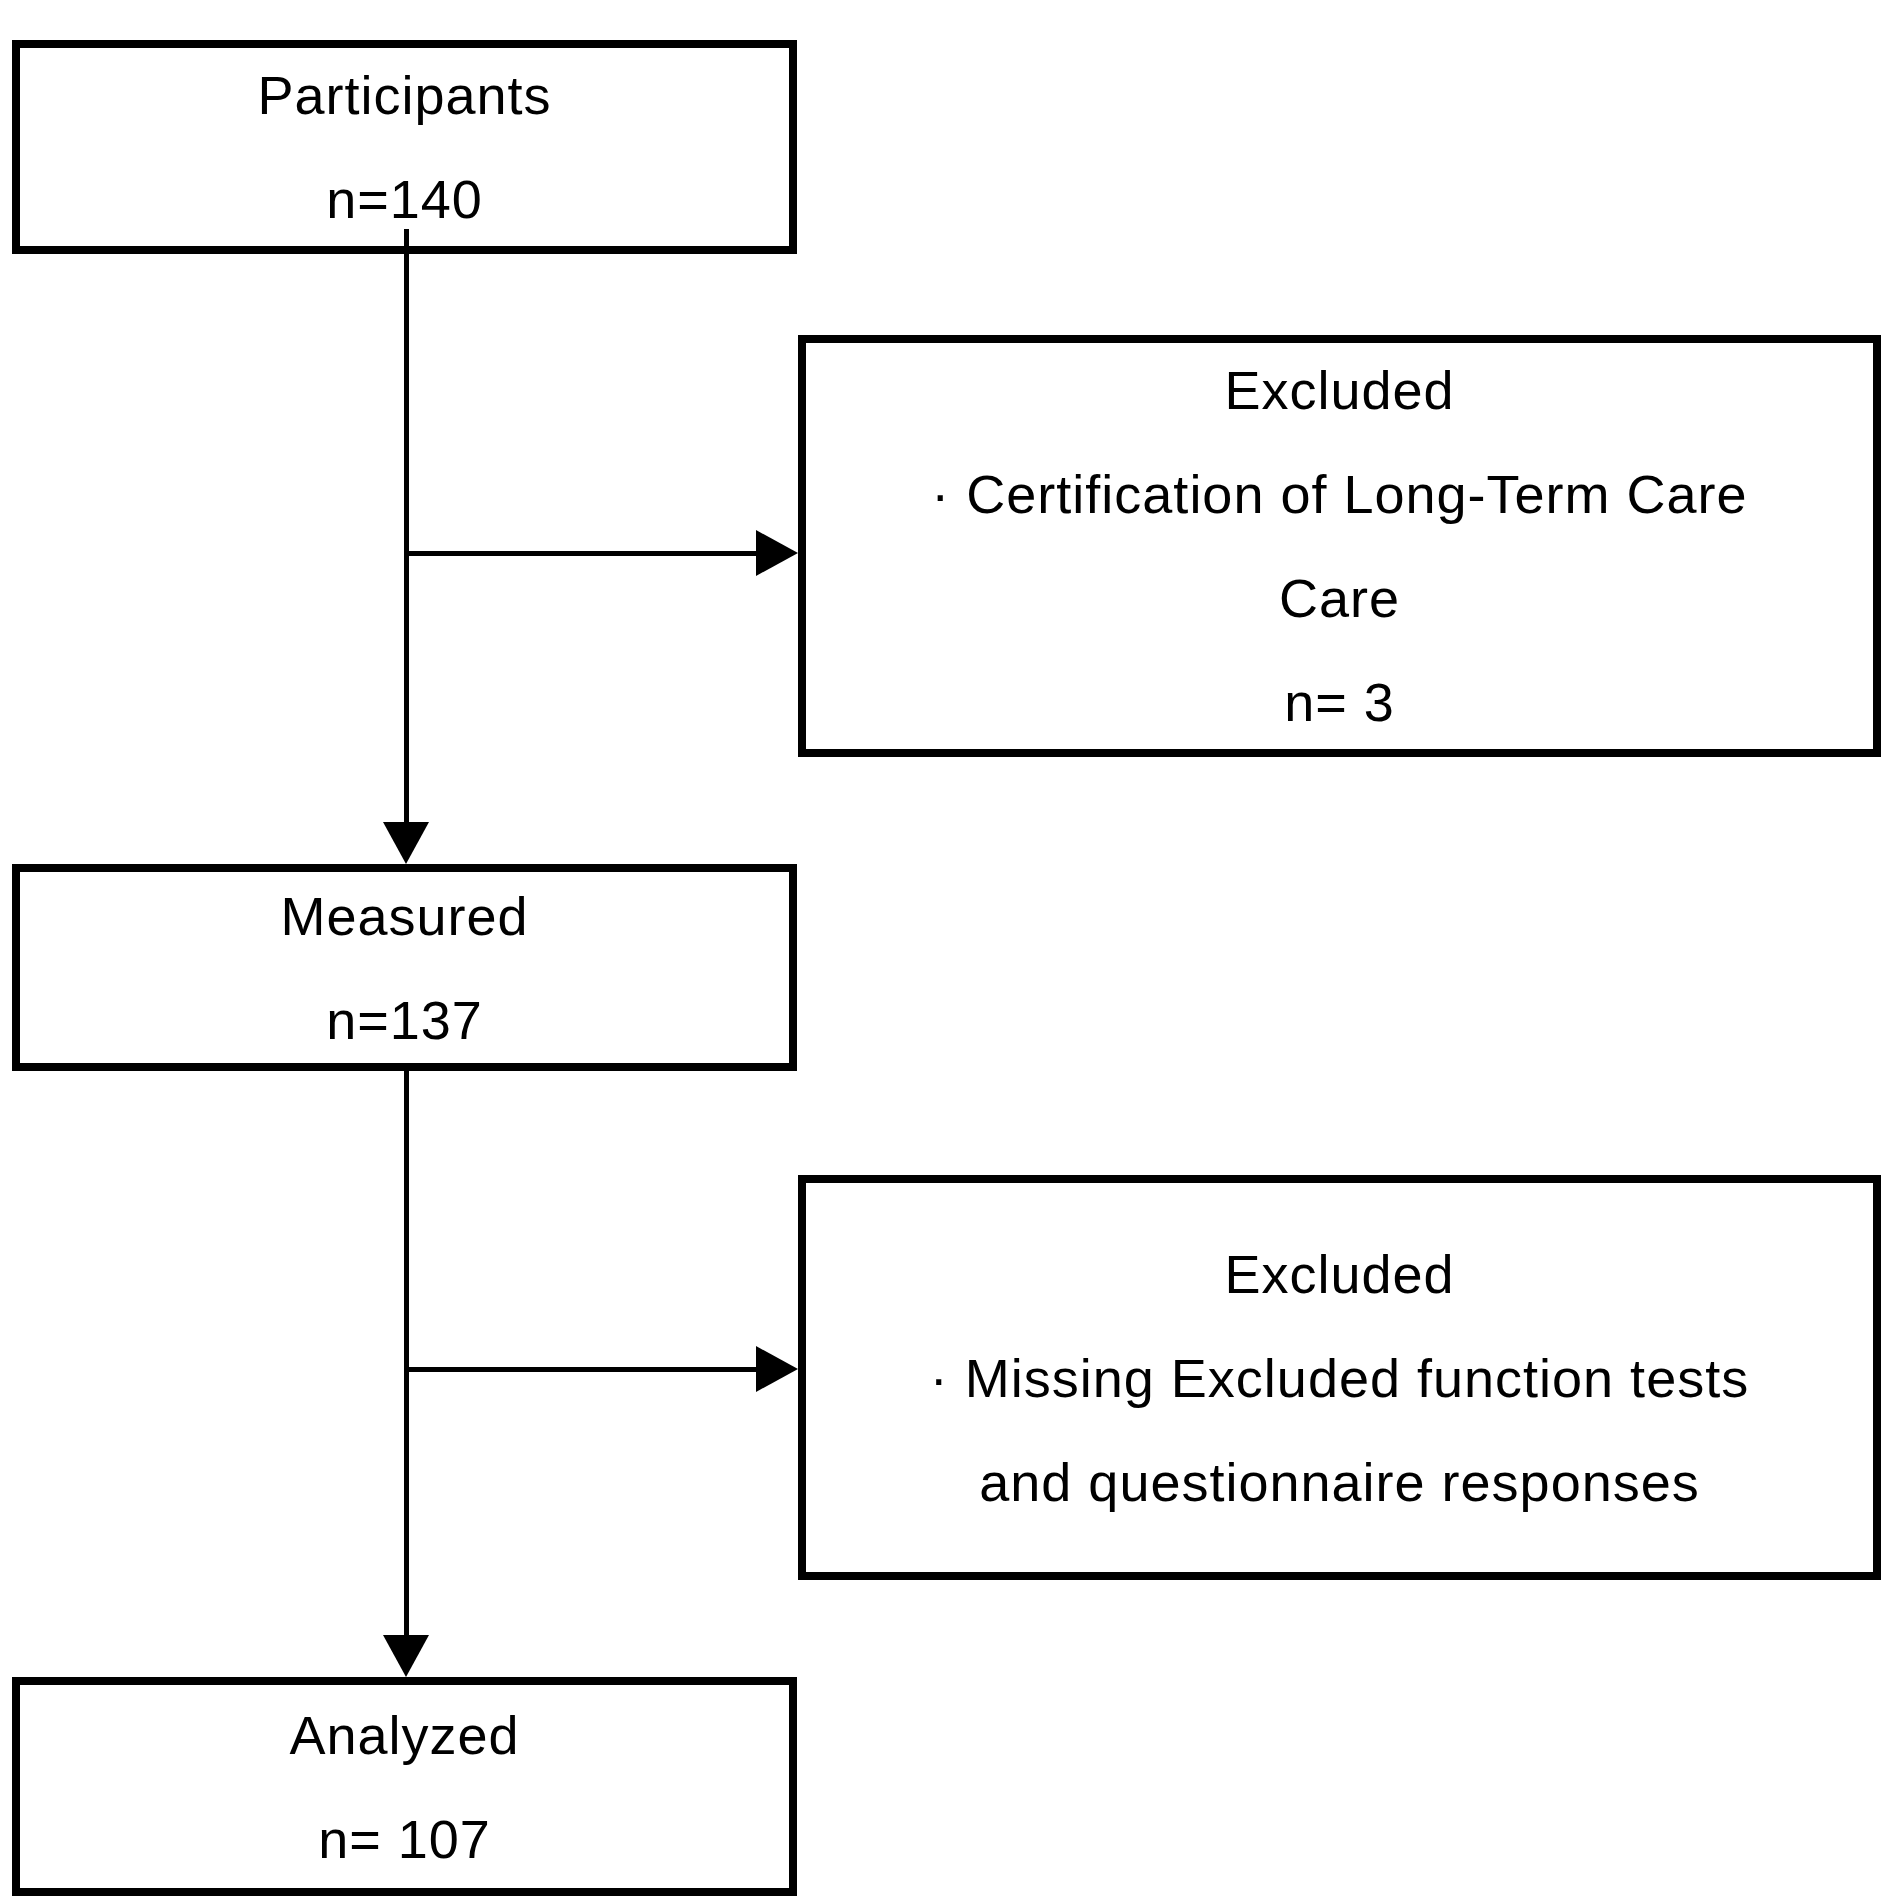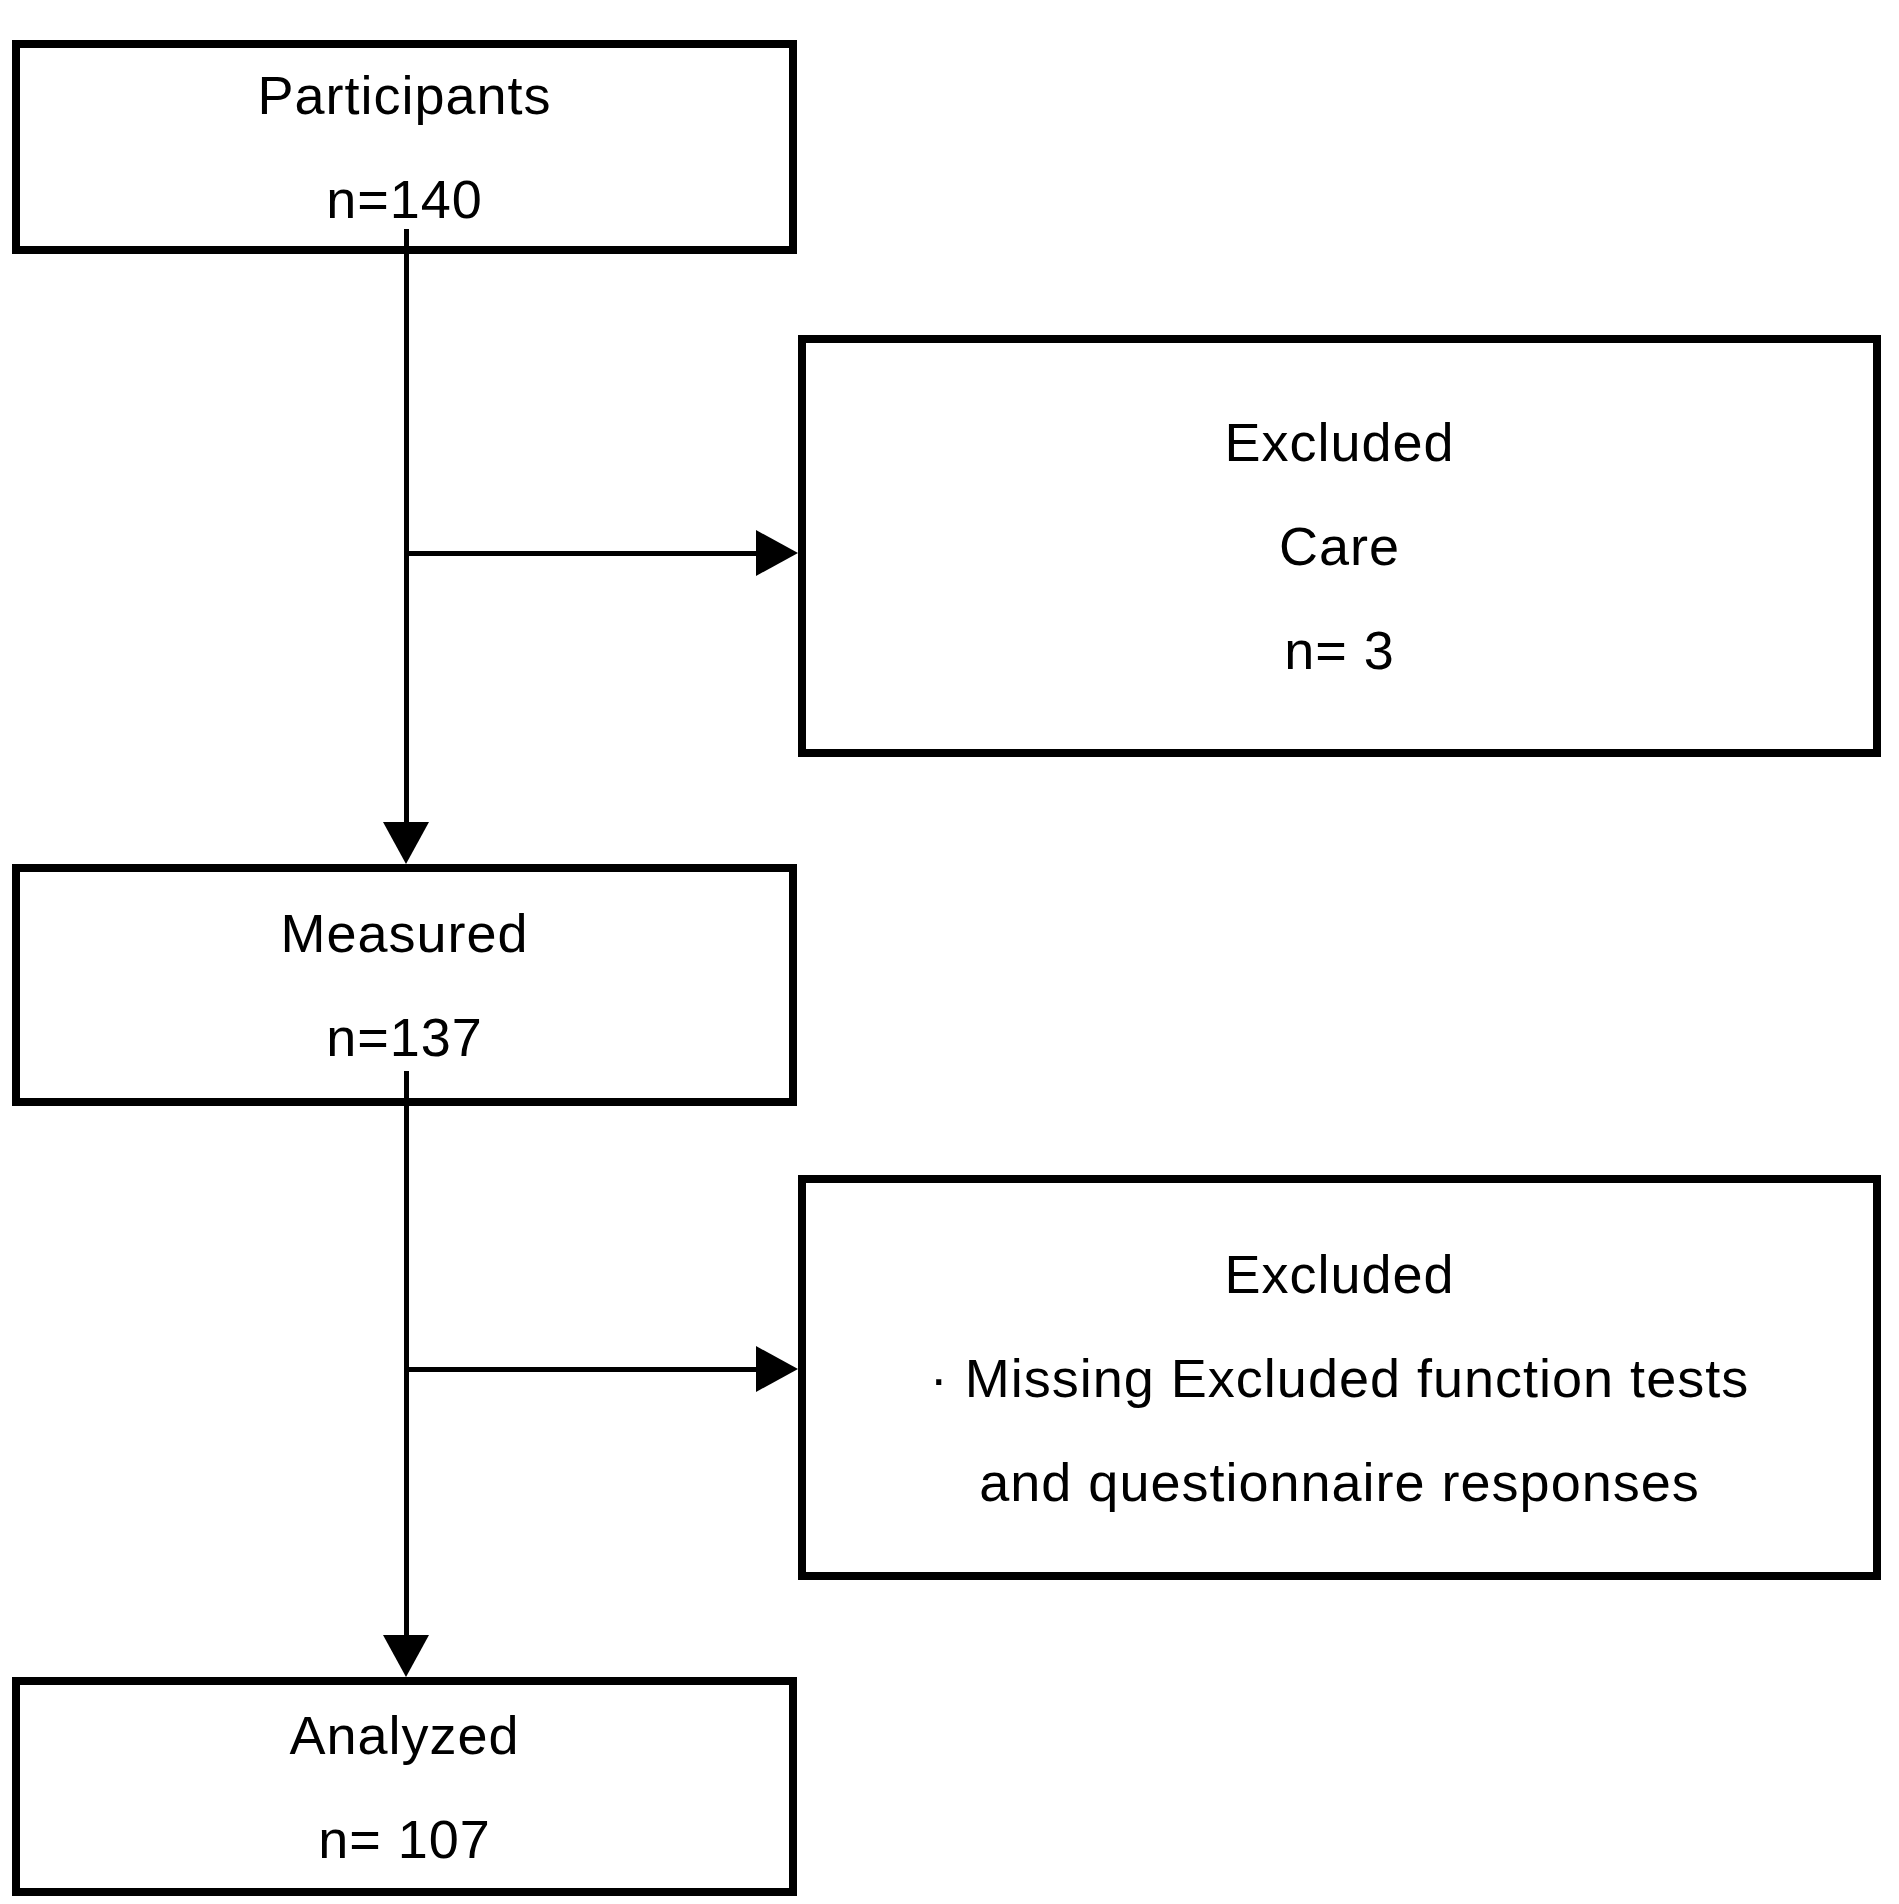--- a/index.html
+++ b/index.html
@@ -29,21 +29,21 @@
   }
   .box .line {
     font-size: 54px;
     line-height: 104px;
     letter-spacing: 1px;
     white-space: nowrap;
   }
   
   .box-participants { left: 12px;  top: 15px;   width: 785px;  height: 214px; margin-top: 25px; }
   .box-excluded-1   { left: 798px; top: 335px;  width: 1083px; height: 422px; }
-  .box-measured     { left: 12px;  top: 864px;  width: 785px;  height: 242px; }
+  .box-measured     { left: 12px;  top: 864px;  width: 785px;  height: 207px; }
   .box-excluded-2   { left: 798px; top: 1175px; width: 1083px; height: 405px; }
   .box-analyzed     { left: 12px;  top: 1677px; width: 785px;  height: 219px; }
 
   
   .conn {
     position: absolute;
     background: #000000;
   }
   .vline-1 { left: 404px; top: 229px;  width: 5px; height: 595px; }
   .vline-2 { left: 404px; top: 1071px; width: 5px; height: 566px; }
@@ -76,20 +76,21 @@
 
 <div class="canvas">
 
   <div class="box box-participants">
     <div class="line">Participants</div>
     <div class="line">n=140</div>
   </div>
 
   <div class="box box-excluded-1">
     <div class="line">Excluded</div>
+    <div class="line">· Certification of Long-Term Care</div>
     <div class="line">Care</div>
     <div class="line">n= 3</div>
   </div>
 
   <div class="box box-measured">
     <div class="line">Measured</div>
     <div class="line">n=137</div>
   </div>
 
   <div class="box box-excluded-2">

